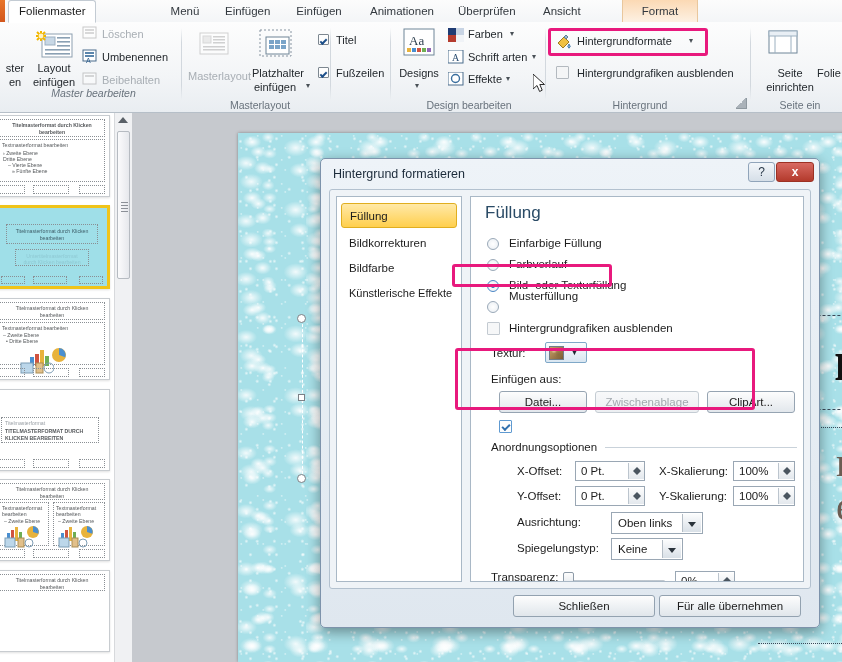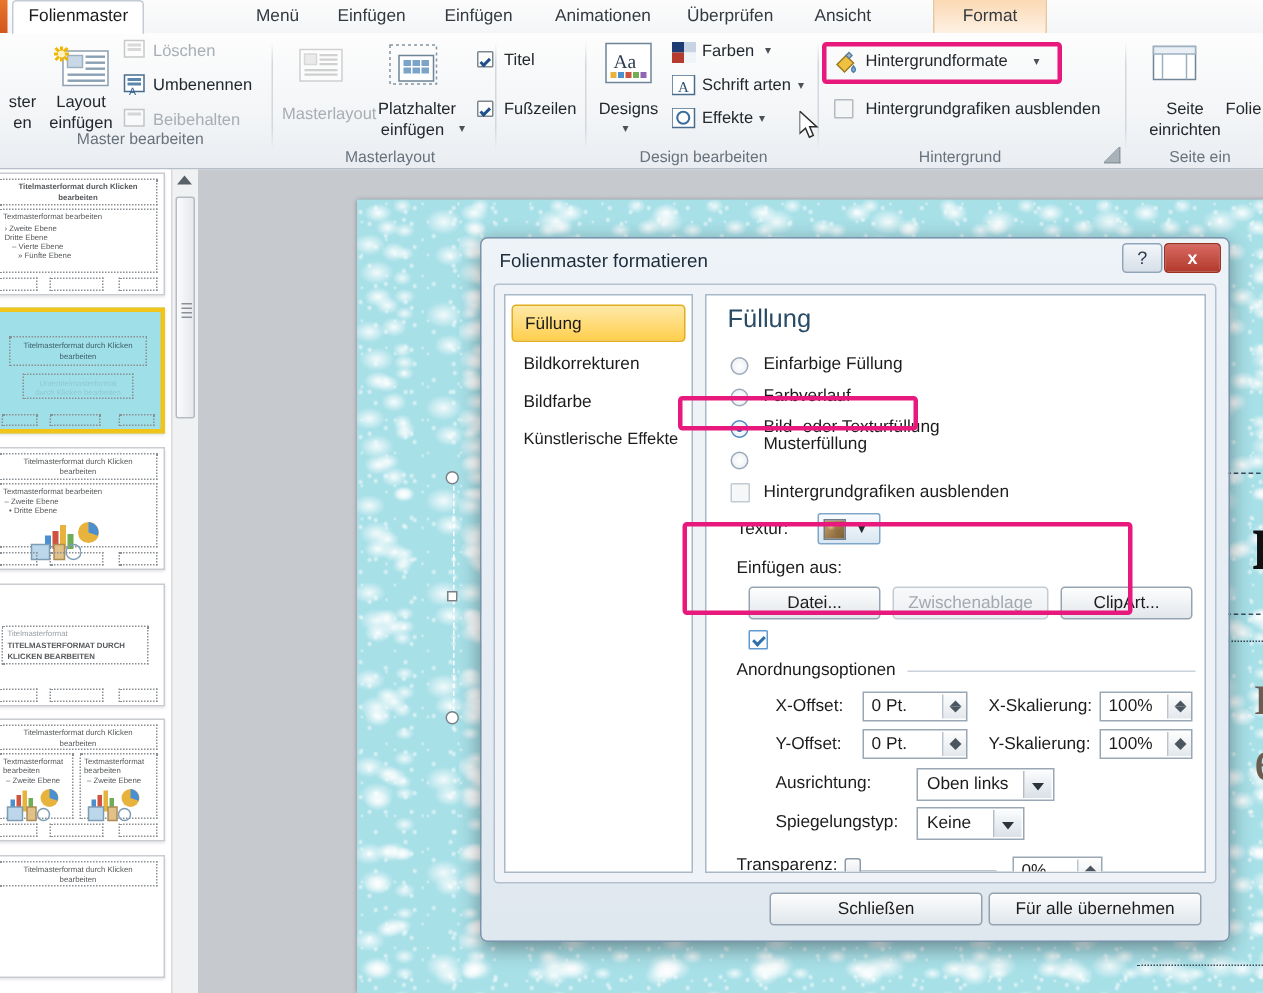--- a/index.html
+++ b/index.html
@@ -390,21 +390,21 @@
     <div class="rb-btn-label" style="left:102px;top:29px;text-align:left;">Umbenennen</div>
 
     <div class="icon-box ico-grey" style="left:82px;top:50px;width:16px;height:15px;">
       <svg width="16" height="15" viewBox="0 0 16 15">
           <rect x="1" y="1" width="13" height="11" fill="#ffffff" stroke="#7d8d9c"></rect>
           <rect x="3" y="3" width="9" height="2" fill="#9db1c2"></rect>
         </svg>
     </div>
     <div class="rb-btn-label dis" style="left:102px;top:52px;text-align:left;">Beibehalten</div>
 
-    <div class="grp-label" style="left:6px;top:64px;width:175px;">Master bearbeiten</div>
+    <div class="grp-label" style="left:6px;top:64px;width:175px;font-style:italic;">Master bearbeiten</div>
 
     <div class="icon-box ico-grey" style="left:196px;top:8px;width:36px;height:28px;">
       <svg width="36" height="28" viewBox="0 0 36 28">
           <rect x="4" y="3" width="28" height="21" fill="#ffffff" stroke="#8d9fb0"></rect>
           <rect x="7" y="6" width="8" height="7" fill="#c8d8e6" stroke="#9db0c1"></rect>
           <rect x="17" y="6" width="12" height="1.5" fill="#8aa0b3"></rect>
           <rect x="17" y="9" width="12" height="1.5" fill="#8aa0b3"></rect>
           <rect x="17" y="12" width="12" height="1.5" fill="#8aa0b3"></rect>
           <rect x="7" y="16" width="22" height="1.5" fill="#8aa0b3"></rect>
           <rect x="7" y="19" width="22" height="1.5" fill="#8aa0b3"></rect>
@@ -683,21 +683,21 @@
       <div class="slide-dot" style="left:520px;top:510px;width:132px;"></div>
     </div>
 
     <div class="handle-line" style="left:170px;top:206px;height:160px;"></div>
     <div class="handle-circ" style="left:165px;top:201px;"></div>
     <div class="handle-sq" style="left:166px;top:281px;"></div>
     <div class="handle-circ" style="left:165px;top:361px;"></div>
   </div>
 
   <div class="dialog">
-    <div class="dlg-title">Folienmaster formatieren</div>
+    <div class="dlg-title">Hintergrund formatieren</div>
     <div class="dlg-btn-help">?</div>
     <div class="dlg-btn-close">x</div>
 
     <div class="dlg-body">
 
       <div class="nav-panel">
         <div class="nav-item active" style="top:6px;">Füllung</div>
         <div class="nav-item" style="top:34px;">Bildkorrekturen</div>
         <div class="nav-item" style="top:59px;">Bildfarbe</div>
         <div class="nav-item" style="top:84px;font-size:11px;">Künstlerische Effekte</div>

